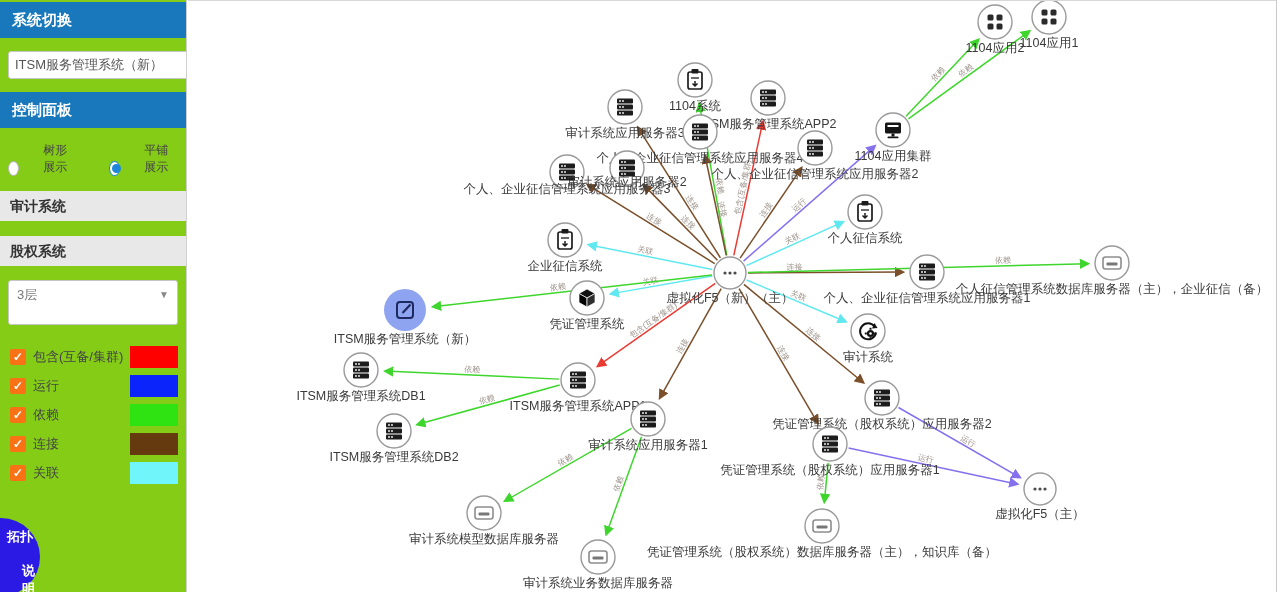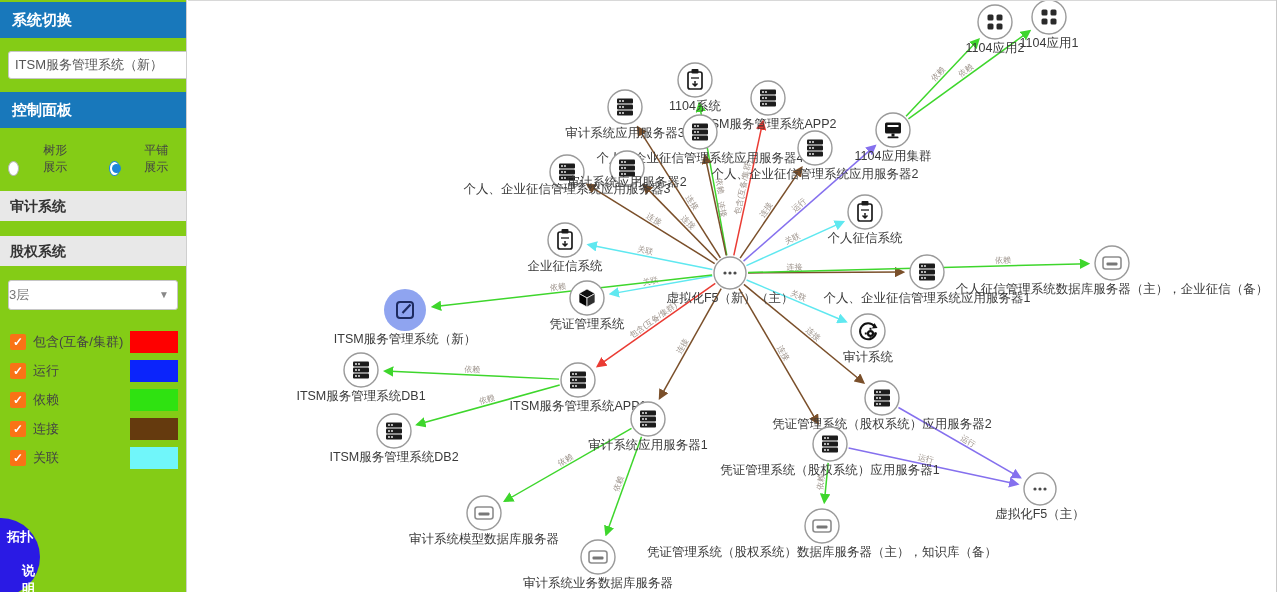--- a/index.html
+++ b/index.html
@@ -21,23 +21,23 @@
                     background:#fff; font-size:13px; color:#555; padding:0 6px; outline:none;
                     font-family:"Liberation Sans", sans-serif; }
   .radiorow { display:flex; align-items:flex-end; gap:24px; margin:14px 0 0 8px; font-size:12px; color:#444; }
   .radio { width:15px; height:15px; border-radius:50%; background:#fff; border:1px solid #b5b5b5; }
   .radio.sel { border:1px solid #1d86d8; position:relative; }
   .radio.sel::after { content:""; position:absolute; left:2px; top:2px; width:9px; height:9px;
                       border-radius:50%; background:#1d86d8; }
   .radiolbl { margin-right:8px; }
   .strip { height:30px; margin-top:15px; background:#e8e8e8; color:#333; font-size:14px;
            font-weight:bold; line-height:30px; padding-left:10px; }
-  .selectbox { position:relative; margin:14px 8px 0 8px; height:30px; border:1px solid #c6c6c6;
+  .selectbox { position:relative; margin:14px 8px 0 8px; height:45px; border:1px solid #c6c6c6;
                border-radius:3px; background:#fff; font-size:13px; color:#777;
-               line-height:28px; }
+               line-height:28px; padding-left:8px; }
   .selectbox .caret { position:absolute; right:8px; top:0; color:#888; font-size:10px; }
   .legend { margin-top:17px; }
   .legrow { display:flex; align-items:center; height:29px; padding:0 8px 0 10px; }
   .cb { width:16px; height:16px; background:#f97316; border-radius:2px; color:#fff;
         font-size:12px; font-weight:bold; text-align:center; line-height:16px; }
   .leglbl { font-size:13px; color:#444; margin-left:7px; flex:1; white-space:nowrap; }
   .swatch { width:48px; height:22px; }
   .fab { position:absolute; left:-38px; top:518px; width:78px; height:78px; border-radius:50%;
          background:#2a1ae4; color:#fff; font-size:13px; font-weight:bold; }
   .fab .l1 { position:absolute; left:45px; top:10px; }

